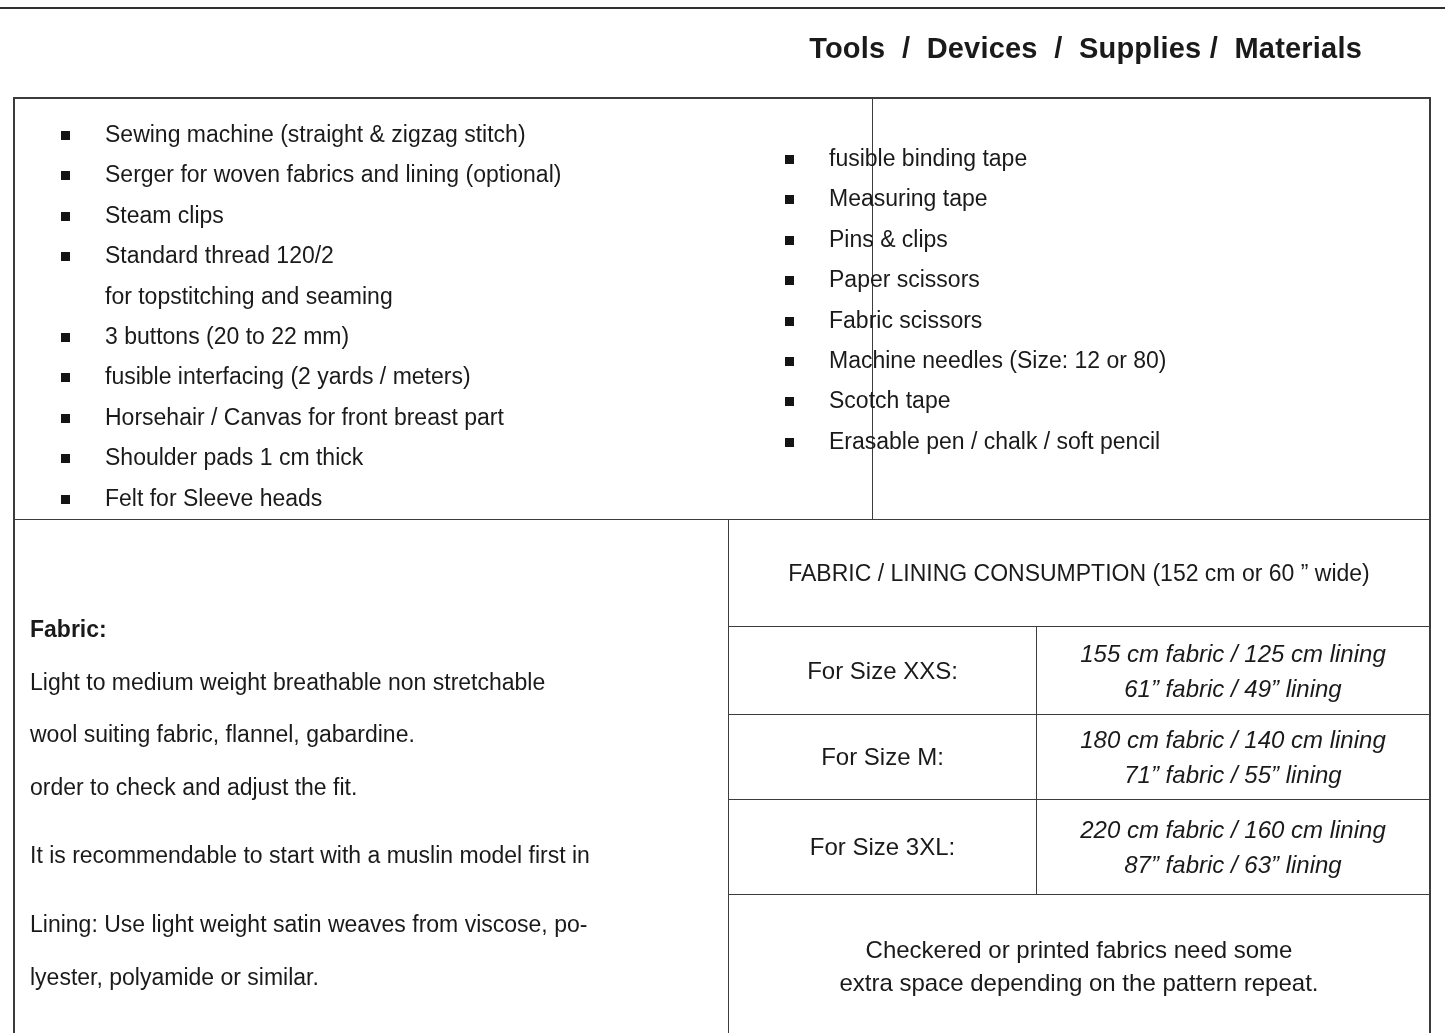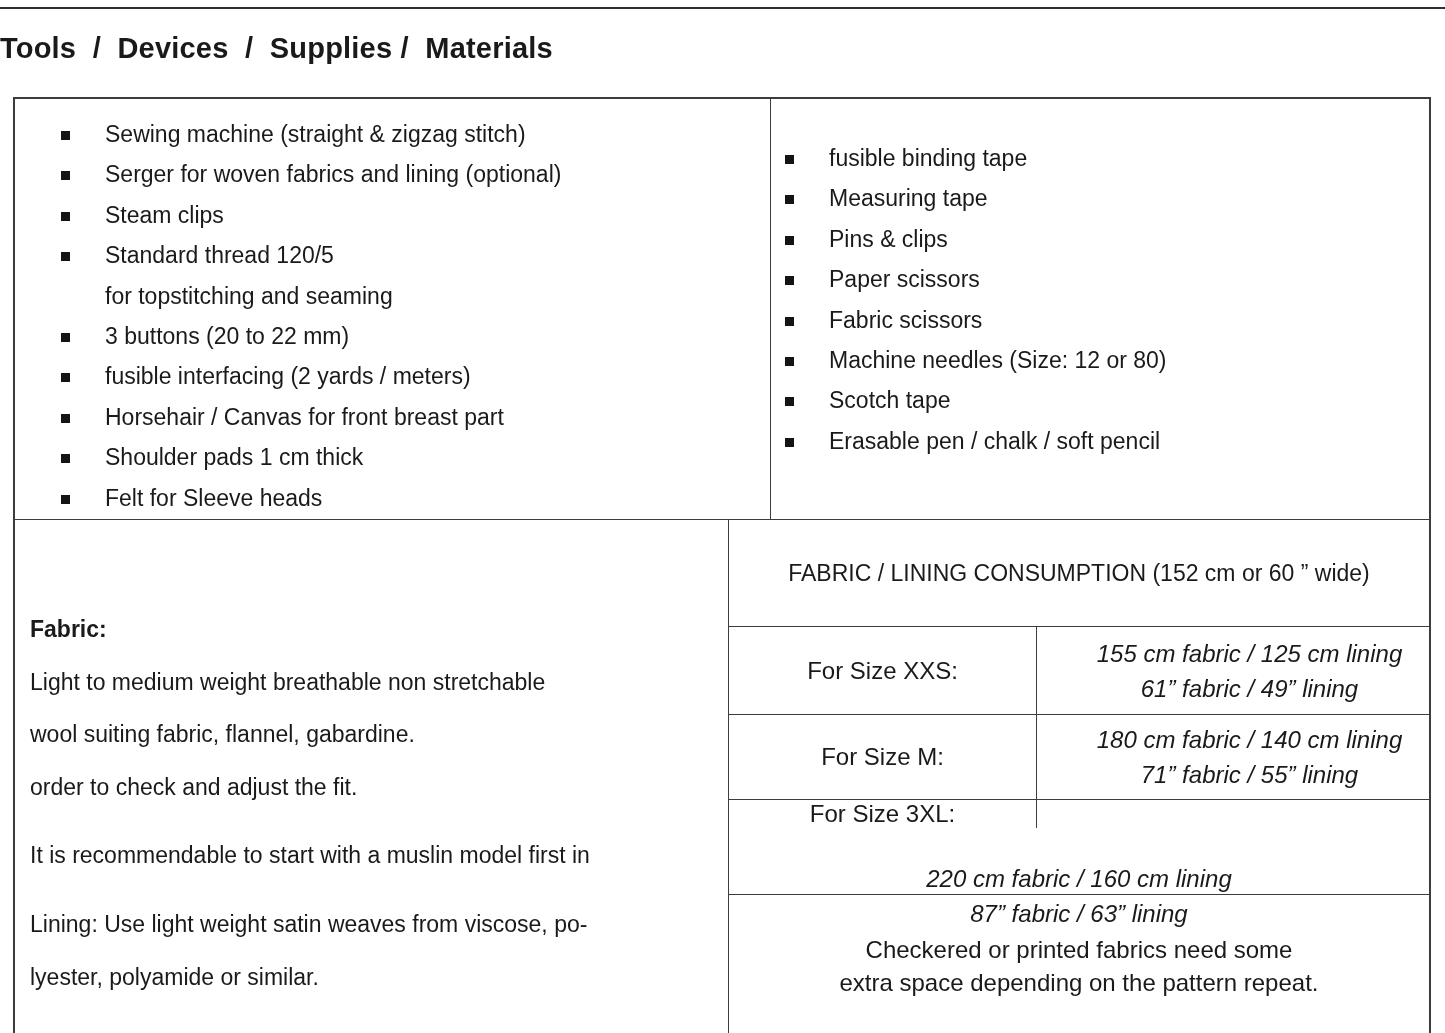--- a/index.html
+++ b/index.html
@@ -10,35 +10,35 @@
     font-family: "Liberation Sans", sans-serif;
     position: relative;
     overflow: hidden;
   }
   .top-rule {
     position: absolute; left: 0; top: 7px;
     width: 1445px; height: 2px; background: #2f2f2f;
   }
   .page-title {
     position: absolute; left: 0; top: 32px; width: 1362px;
-    text-align: left;
+    text-align: right;
     font-size: 29px; font-weight: bold;
     white-space: pre;
     letter-spacing: 0.2px;
   }
   .main-table {
     position: absolute; left: 13px; top: 97px;
     width: 1418px; height: 1000px;
     border: 2px solid #3c3c3c;
     box-sizing: border-box;
   }
   .main-table * { box-sizing: border-box; }
 
   .cell { position: absolute; }
-  .cell-tools-left  { left: 0; top: 0; width: 756px; height: 421px;
+  .cell-tools-left  { left: 0; top: 0; width: 858px; height: 421px;
                       border-right: 1.5px solid #3c3c3c; border-bottom: 1.5px solid #3c3c3c;
                       padding: 15px 0 0 46px; }
   .cell-tools-right { left: 714px; top: 0; width: 700px; height: 421px;
                       border-bottom: 1.5px solid #3c3c3c;
                       padding: 39px 6px 0 56px; }
   .cell-fabric      { left: 0; top: 421px; width: 714px; height: 579px;
                       border-right: 1.5px solid #3c3c3c;
                       padding: 83px 20px 0 15px; }
   .cell-consumption { left: 714px; top: 421px; width: 700px; height: 579px; }
 
@@ -51,24 +51,24 @@
 
   .fab-line { line-height: 52.6px; font-size: 23px; white-space: nowrap; }
   .fab-heading { font-weight: bold; }
   .para-gap { margin-top: 16px; }
 
   .cons-header {
     height: 107px; border-bottom: 1.5px solid #3c3c3c;
     display: flex; align-items: center; justify-content: center;
     font-size: 23px; font-weight: normal; white-space: nowrap;
   }
-  .cons-row { display: flex; border-bottom: 1.5px solid #3c3c3c; gap: 33px; }
+  .cons-row { display: flex; border-bottom: 1.5px solid #3c3c3c; }
   .cons-row.r1 { height: 88px; }
   .cons-row.r2 { height: 85px; }
-  .cons-row.r3 { height: 95px; flex-direction: column; }
+  .cons-row.r3 { height: 95px; }
   .cons-label {
     width: 308px; border-right: 1.5px solid #3c3c3c;
     display: flex; align-items: center; justify-content: center;
     font-size: 24px;
   }
   .cons-value {
     flex: 1;
     display: flex; flex-direction: column; align-items: center; justify-content: center;
     font-size: 24px; line-height: 35px; white-space: nowrap; font-style: italic;
   }
@@ -83,21 +83,21 @@
 <div class="top-rule"></div>
 
 <div class="page-title">Tools  /  Devices  /  Supplies /  Materials</div>
 
 <div class="main-table">
 
   <div class="cell cell-tools-left">
     <div class="li"><span class="blt"></span><span>Sewing machine (straight &amp; zigzag stitch)</span></div>
     <div class="li"><span class="blt"></span><span>Serger for woven fabrics and lining (optional)</span></div>
     <div class="li"><span class="blt"></span><span>Steam clips</span></div>
-    <div class="li"><span class="blt"></span><span>Standard thread 120/5</span></div>
+    <div class="li"><span class="blt"></span><span>Standard thread 120/2</span></div>
     <div class="li no-bullet"><span>for topstitching and seaming</span></div>
     <div class="li"><span class="blt"></span><span>3 buttons (20 to 22 mm)</span></div>
     <div class="li"><span class="blt"></span><span>fusible interfacing (2 yards / meters)</span></div>
     <div class="li"><span class="blt"></span><span>Horsehair / Canvas for front breast part</span></div>
     <div class="li"><span class="blt"></span><span>Shoulder pads 1 cm thick</span></div>
     <div class="li"><span class="blt"></span><span>Felt for Sleeve heads</span></div>
   </div>
 
   <div class="cell cell-tools-right">
     <div class="li"><span class="blt"></span><span>fusible binding tape</span></div>

